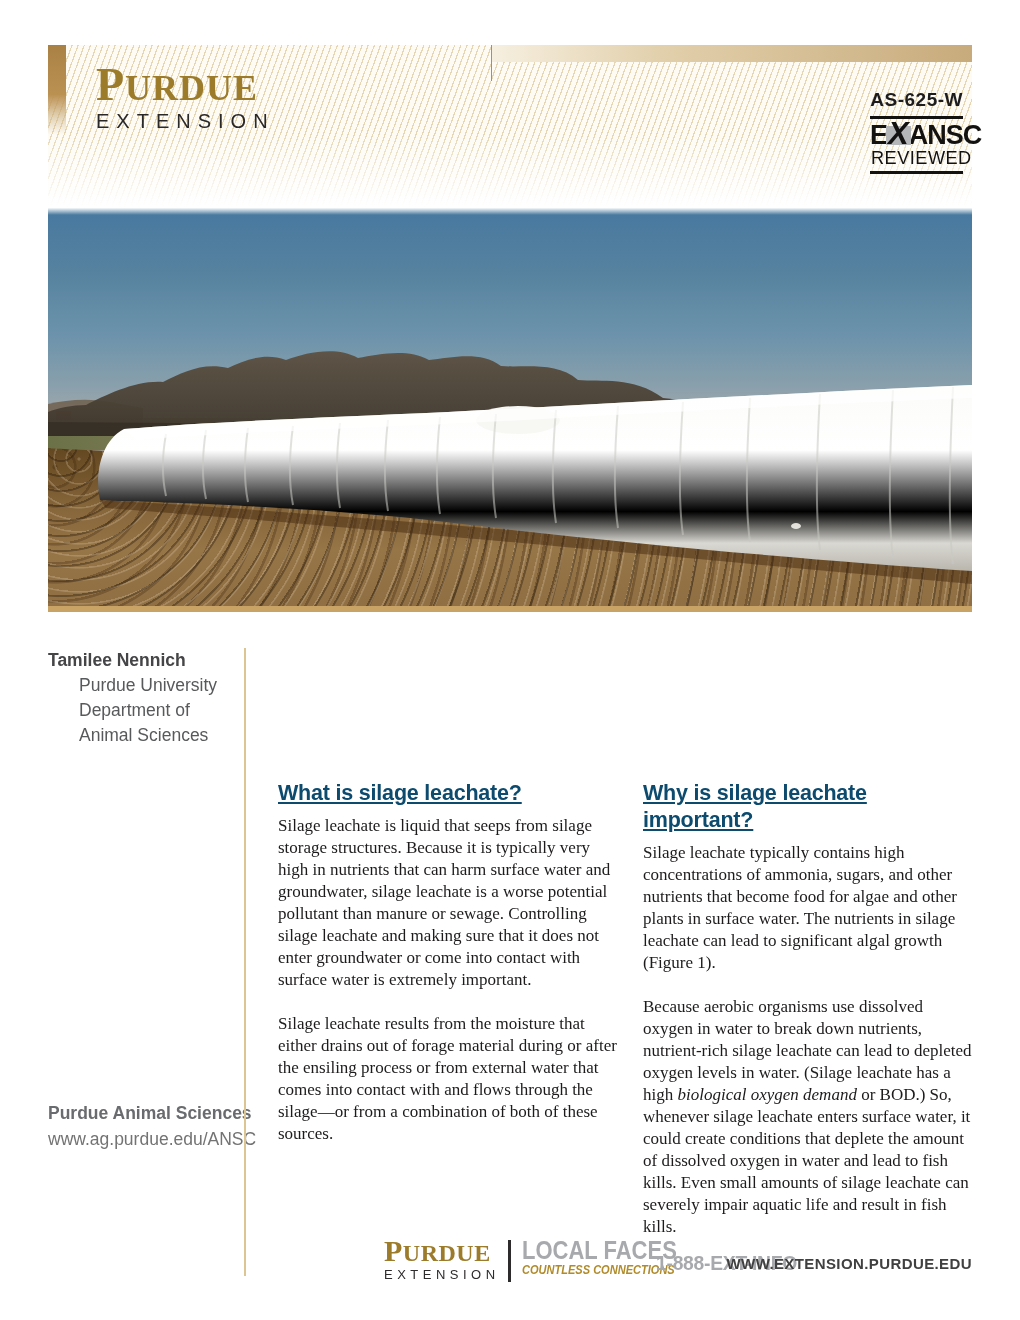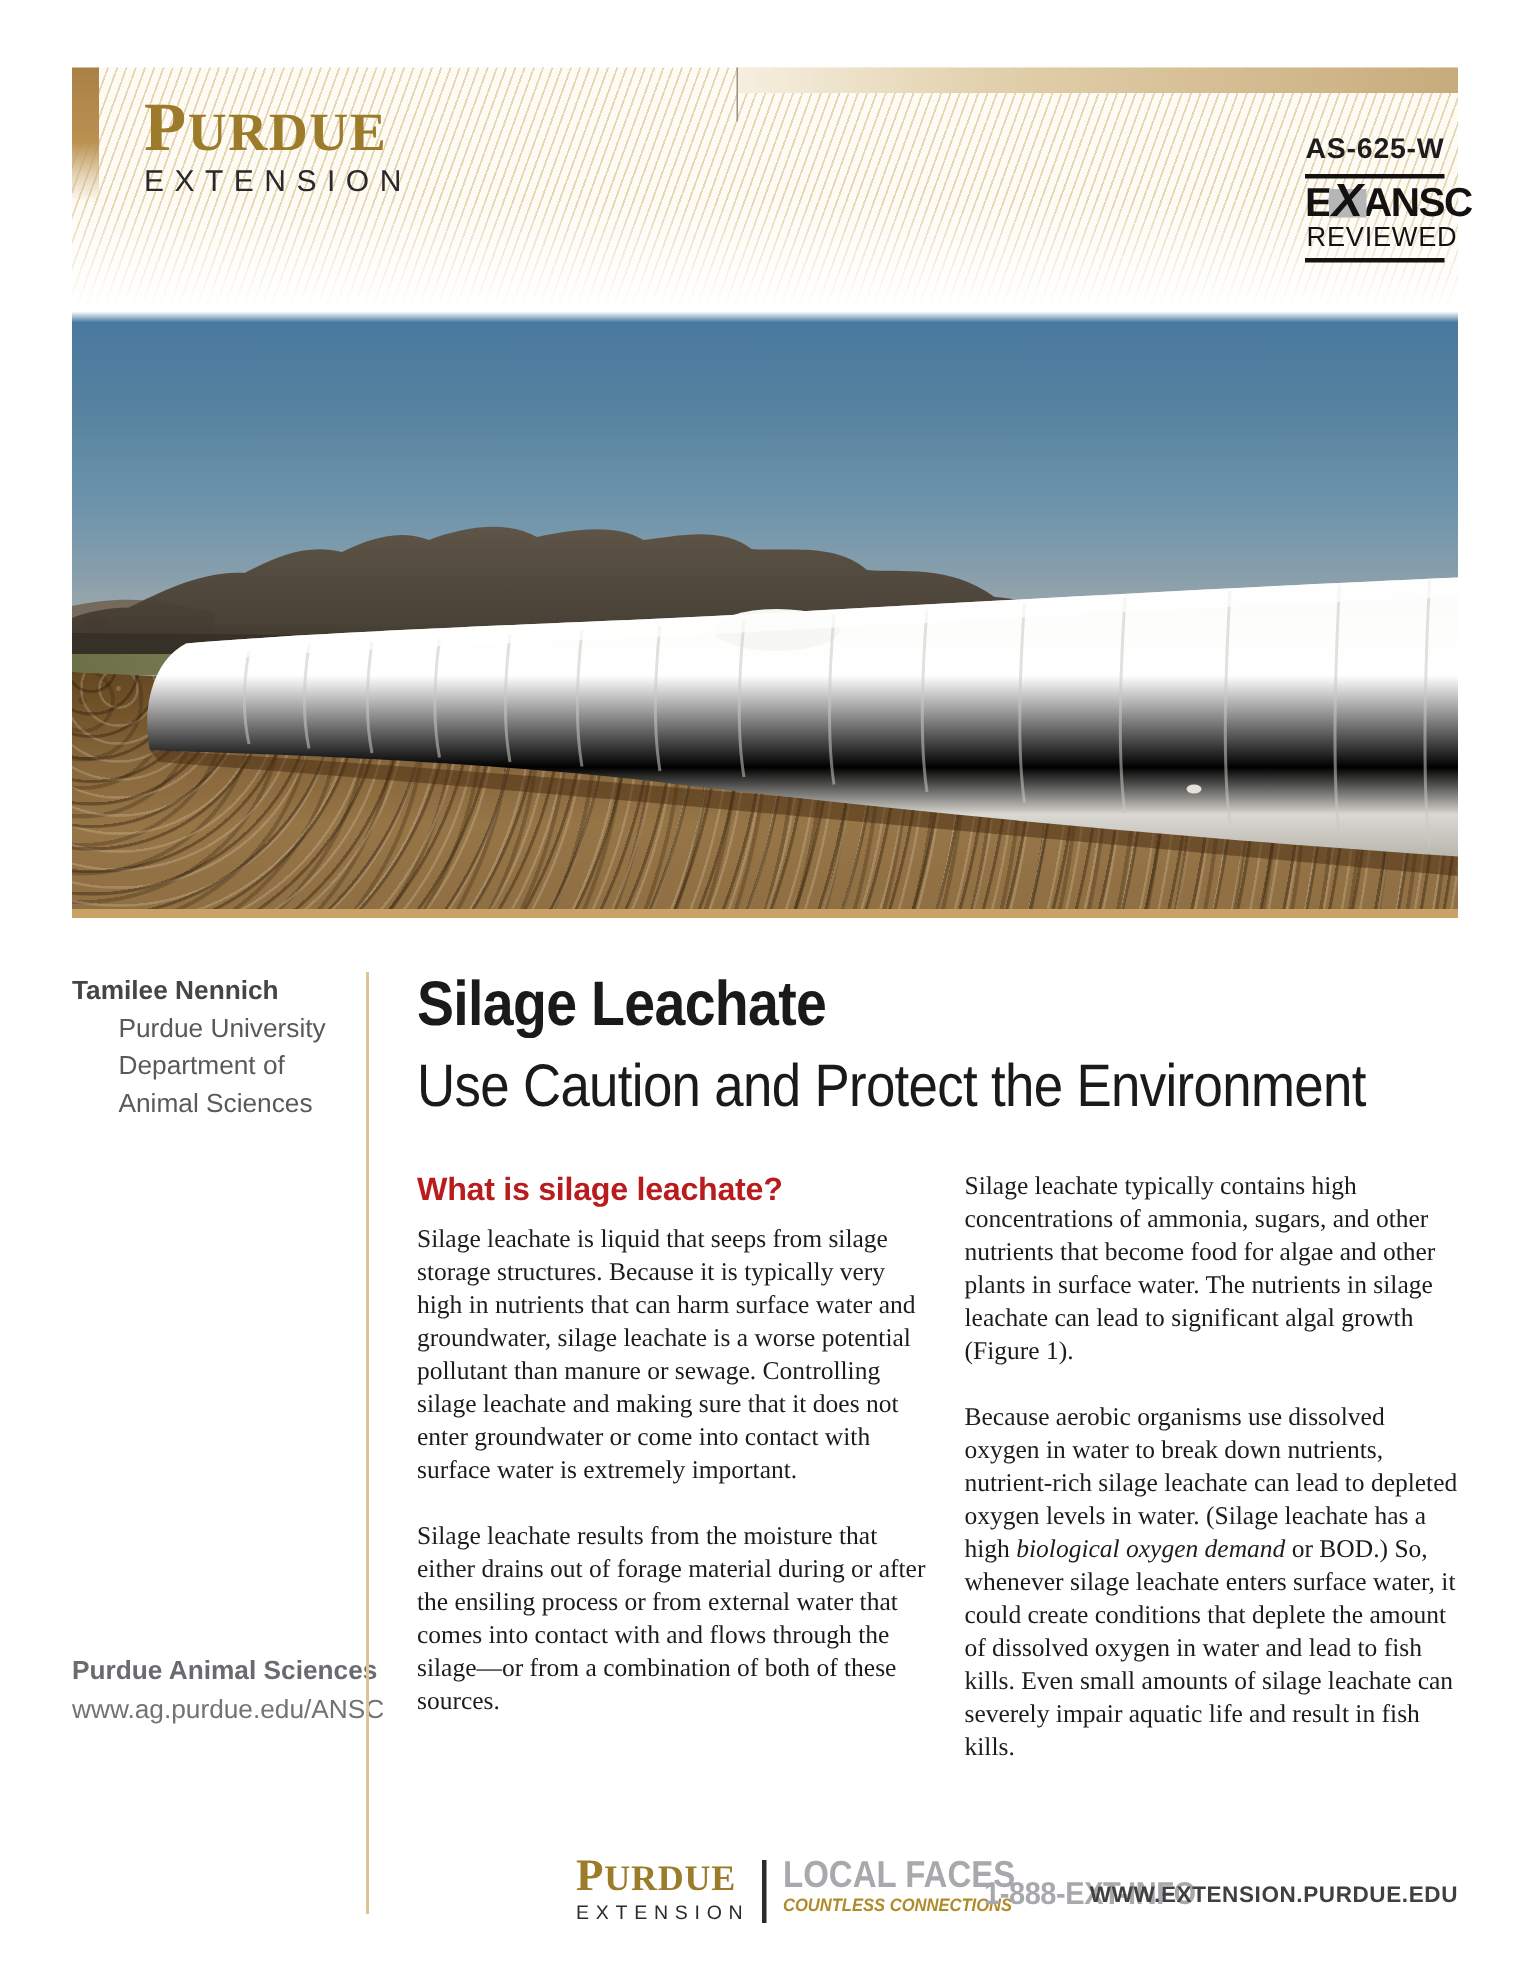--- a/index.html
+++ b/index.html
@@ -79,21 +79,21 @@
 
   .title-block { position:absolute; left:278px; top:646px; width:700px; white-space:nowrap; }
   .title-main { font-size:42px; font-weight:bold; color:#1c191a; line-height:46px;
     display:inline-block; transform:scaleX(.88); transform-origin:0 50%; letter-spacing:-.5px; }
   .title-sub { font-size:40px; font-weight:400; color:#1c191a; line-height:44px; margin-top:10px;
     display:inline-block; transform:scaleX(.88); transform-origin:0 50%; letter-spacing:-.5px; }
 
   .col { position:absolute; top:780px; }
   .col-left  { left:278px; width:344px; }
   .col-right { left:643px; width:330px; }
-  .col h2 { font-size:21.5px; font-weight:bold; color:#b91c1c; line-height:27px; letter-spacing:-.2px; margin-bottom:8px; }
+  .col h2 { font-size:21.5px; font-weight:bold; color:#0c4a6e; line-height:27px; letter-spacing:-.2px; margin-bottom:8px;text-decoration:underline; }
   .col p { font-family:"Liberation Serif", serif; font-size:17px; color:#1d1b1c; line-height:22px; margin-bottom:22px; text-align:left; }
   .col p em { font-style:italic; }
 
   
   .footer { position:absolute; left:48px; top:1238px; width:924px; height:52px; }
   .f-logo { position:absolute; left:336px; top:0; }
   .f-brand { display:block; font-family:"Liberation Serif", serif; font-weight:bold; font-size:24px; line-height:26px; color:#9c7b2a; letter-spacing:.5px; }
   .f-brand::first-letter { font-size:30px; }
   .f-brand-sub { display:block; font-size:13px; letter-spacing:4.5px; color:#2e2b2c; margin-top:1px; }
   .f-bar { position:absolute; left:460px; top:2px; width:3px; height:42px; background:#2e2b2c; }
@@ -188,32 +188,29 @@
     <div class="org-line">Animal Sciences</div>
   </div>
 
   <div class="dept-links">
     <div class="dept">Purdue Animal Sciences</div>
     <a>www.ag.purdue.edu/ANSC</a>
   </div>
 
   <div class="v-divider"></div>
 
-  <div class="title-block">
-    <div><span class="title-main">Silage Leachate</span></div>
-    <div><span class="title-sub">Use Caution and Protect the Environment</span></div>
-  </div>
 
   <div class="col col-left">
     <h2>What is silage leachate?</h2>
     <p>Silage leachate is liquid that seeps from silage storage structures. Because it is typically very high in nutrients that can harm surface water and groundwater, silage leachate is a worse potential pollutant than manure or sewage. Controlling silage leachate and making sure that it does not enter groundwater or come into contact with surface water is extremely important.</p>
     <p>Silage leachate results from the moisture that either drains out of forage material during or after the ensiling process or from external water that comes into contact with and flows through the silage—or from a combination of both of these sources.</p>
   </div>
 
   <div class="col col-right">
+    <h2>Why is silage leachate important?</h2>
     <p>Silage leachate typically contains high concentrations of ammonia, sugars, and other nutrients that become food for algae and other plants in surface water. The nutrients in silage leachate can lead to significant algal growth (Figure 1).</p>
     <p><span>Because aerobic organisms use dissolved oxygen in water to break down nutrients, nutrient-rich silage leachate can lead to depleted oxygen levels in water. (Silage leachate has a high </span><em>biological oxygen demand</em><span> or BOD.) So, whenever silage leachate enters surface water, it could create conditions that deplete the amount of dissolved oxygen in water and lead to fish kills. Even small amounts of silage leachate can severely impair aquatic life and result in fish kills.</span></p>
   </div>
 
   <div class="footer">
     <div class="f-logo">
       <span class="f-brand">PURDUE</span>
       <span class="f-brand-sub">EXTENSION</span>
     </div>
     <div class="f-bar"></div>

